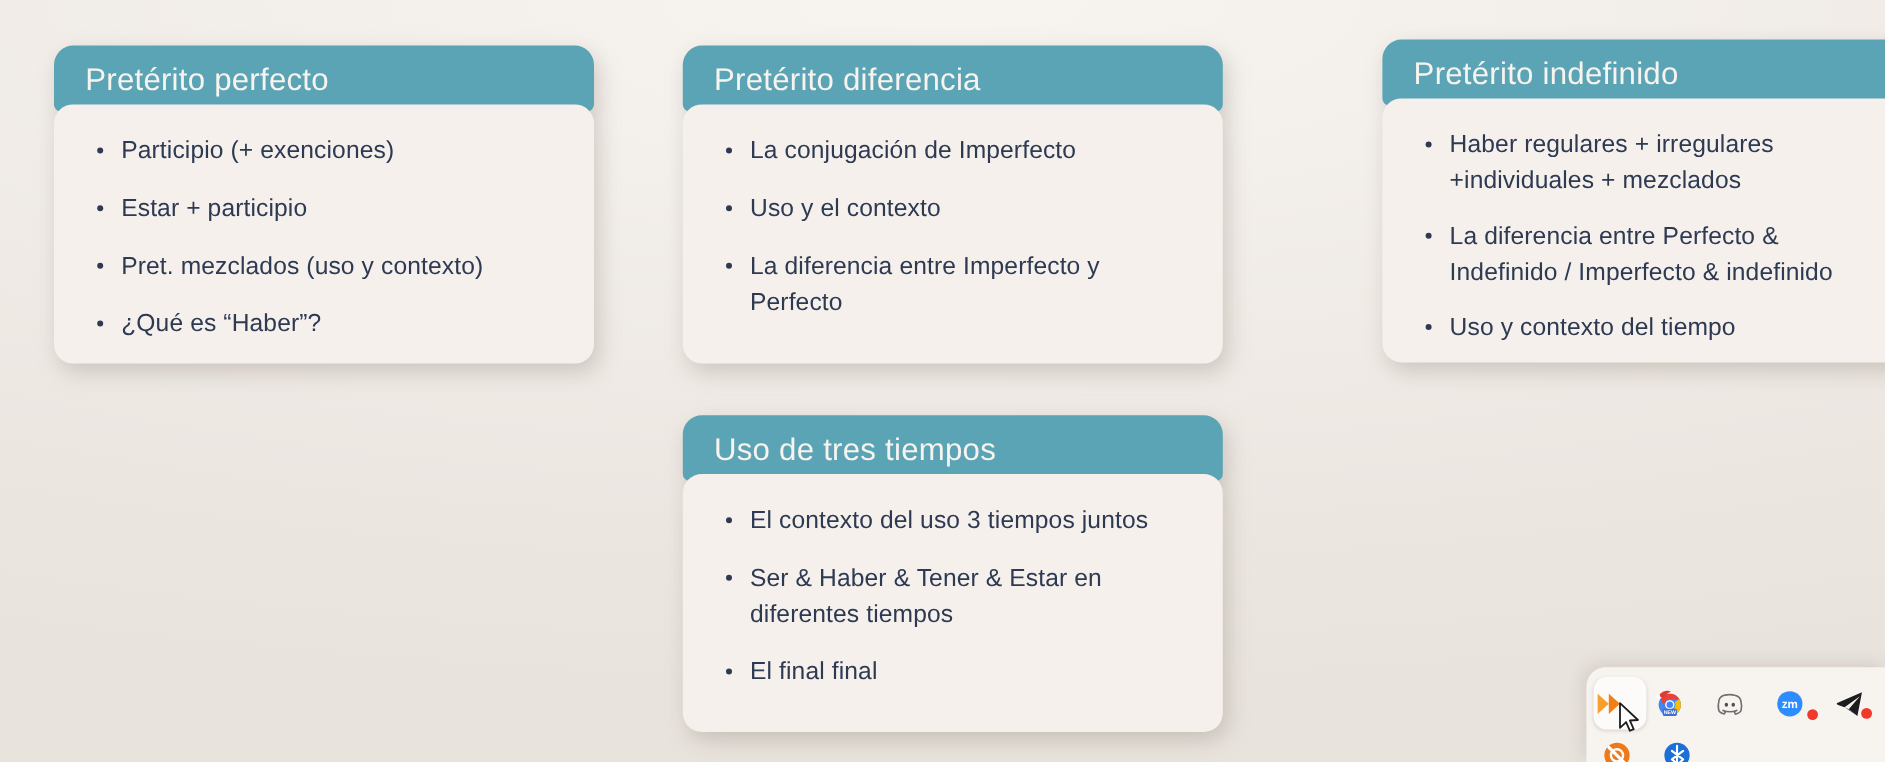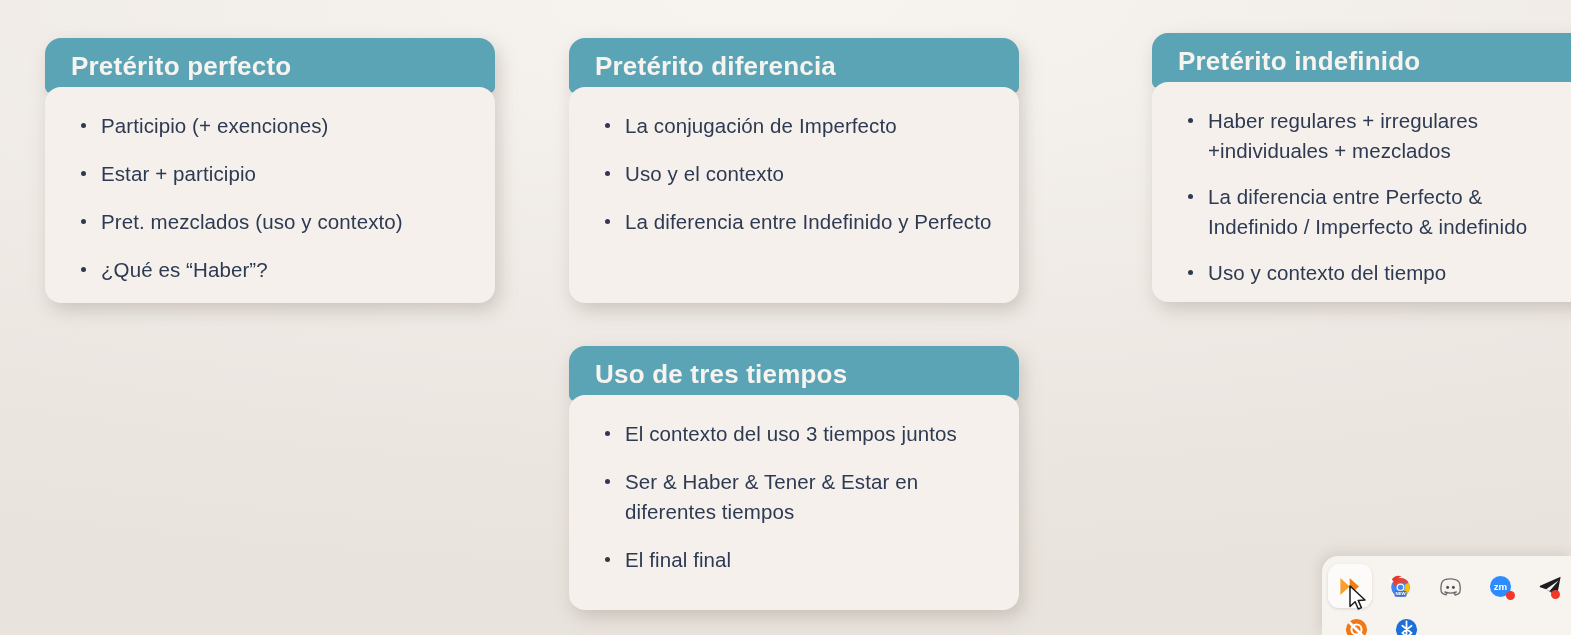--- a/index.html
+++ b/index.html
@@ -42,21 +42,21 @@
     background: #5ba4b5;
     border-radius: 16px 16px 6px 6px;
     padding: 13px 0 11px 26px;
     position: relative;
     z-index: 1;
   }
 
   .card-title {
     color: #f7f3ef;
     font-size: 26px;
-    font-weight: 700;
+    font-weight: 400;
     letter-spacing: .2px;
     line-height: 1.18;
     white-space: nowrap;
   }
 
   .card-body {
     background: #f5f0ec;
     border-radius: 16px;
     margin-top: -6px;
     padding: 24px 26px 26px 30px;
@@ -120,21 +120,21 @@
     gap: 6px;
     height: 48px;
   }
 
   .dock-item {
     width: 44px;
     height: 44px;
     border-radius: 11px;
     display: flex;
     align-items: center;
-    justify-content: center;
+    justify-content: flex-start;
     position: relative;
     flex: 0 0 auto;
   }
 
   .dock-item.active {
     background: #fdfbf9;
     box-shadow: 0 1px 3px rgba(120,105,95,.22);
   }
 
   .dock-icon { width: 27px; height: 27px; display: block; }
@@ -191,21 +191,21 @@
   </div>
 
   <div class="card" id="card-preterito-imperfecto">
     <div class="card-header">
       <div class="card-title">Pretérito diferencia</div>
     </div>
     <div class="card-body">
       <ul class="bullets">
         <li>La conjugación de Imperfecto</li>
         <li>Uso y el contexto</li>
-        <li>La diferencia entre Indefinido y Perfecto</li>
+        <li>La diferencia entre Imperfecto y Perfecto</li>
       </ul>
     </div>
   </div>
 
   <div class="card" id="card-preterito-indefinido">
     <div class="card-header">
       <div class="card-title">Pretérito indefinido</div>
     </div>
     <div class="card-body">
       <ul class="bullets">

